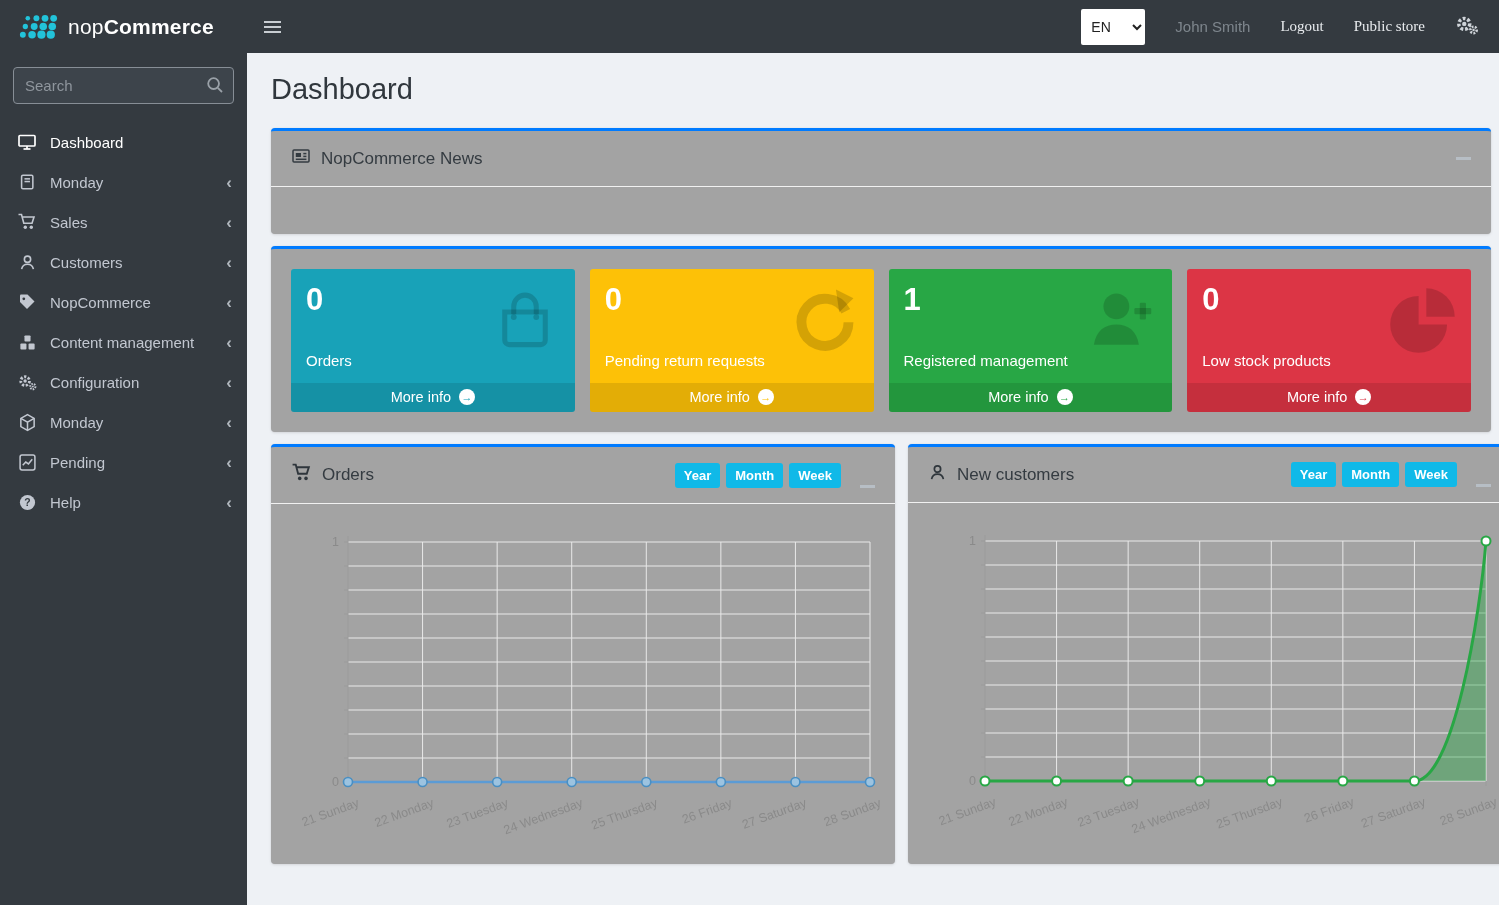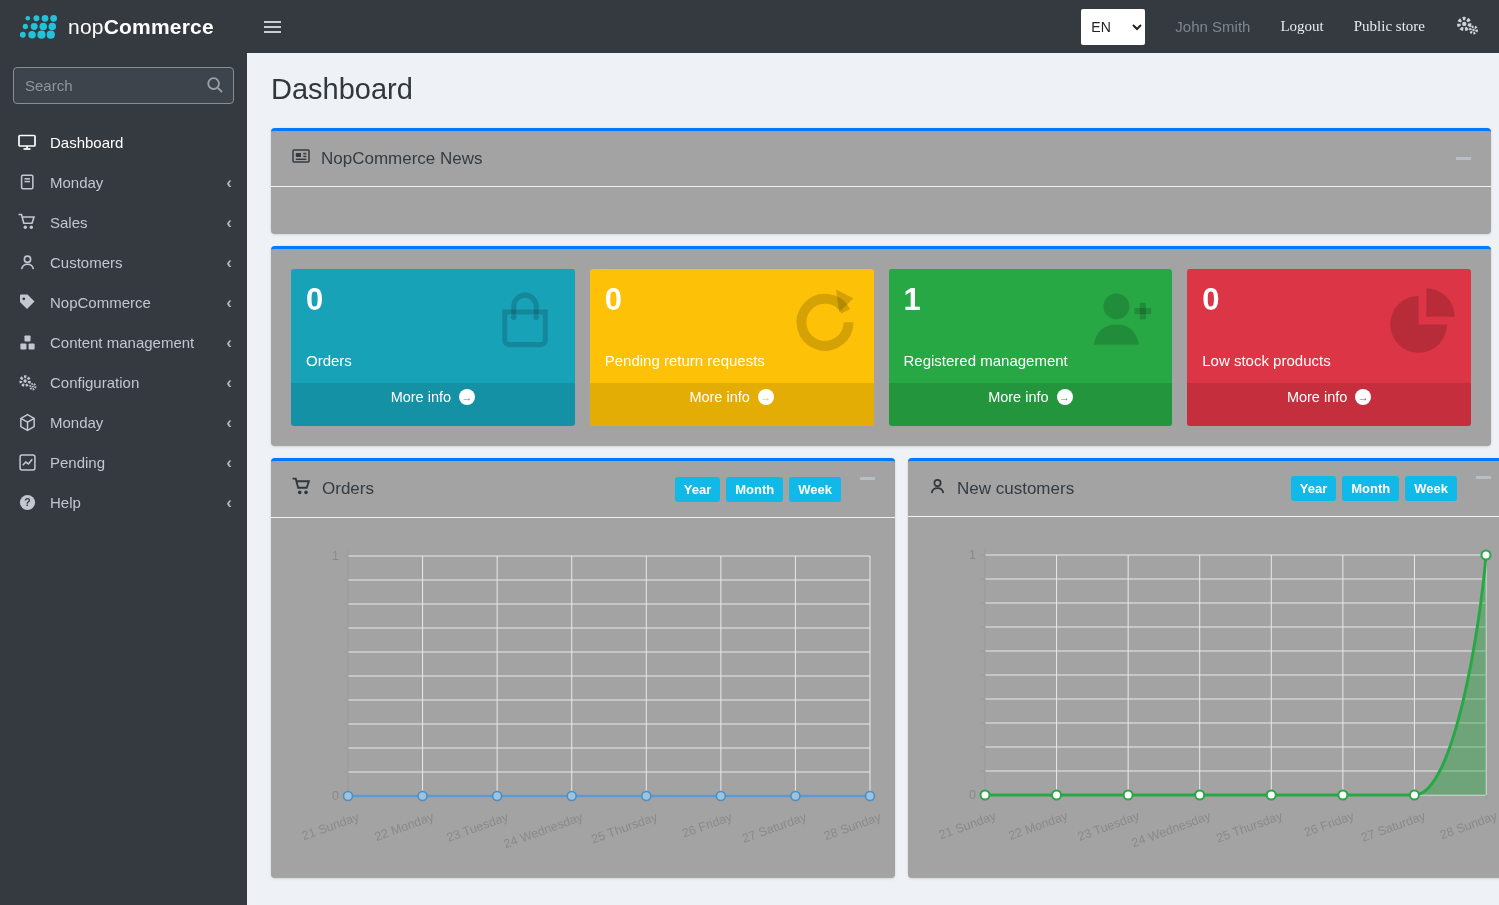--- a/index.html
+++ b/index.html
@@ -39,26 +39,26 @@
   .card-header { display:flex; align-items:center; gap:10px; padding:15px 20px; border-bottom:1px solid #f1f1f1; font-size:17px; color:#343b41; }
   .collapse-btn { margin-left:auto; width:15px; height:3px; background:#b7bec5; border:none; cursor:pointer; }
   .news-body { height:47px; }
 
   .stats-body { display:flex; gap:15px; padding:20px; }
   .stat-box { flex:1; color:#fff; border-radius:3px; overflow:hidden; display:flex; flex-direction:column; }
   .stat-top { position:relative; padding:13px 15px 14px; display:flex; flex-direction:column; min-height:114px; }
   .stat-value { font-size:31px; font-weight:700; line-height:1.15; }
   .stat-label { margin-top:auto; font-size:15px; }
   .stat-icon { position:absolute; right:12px; top:16px; }
-  .stat-footer { background:rgba(0,0,0,.1); display:flex; justify-content:center; align-items:center; gap:8px; padding:6px 0 21px; font-size:14.5px; color:#fff; text-decoration:none; cursor:pointer; }
+  .stat-footer { background:rgba(0,0,0,.1); display:flex; justify-content:center; align-items:center; gap:8px; padding:6px 0 7px; font-size:14.5px; color:#fff; text-decoration:none; cursor:pointer; }
   .mi-arrow { width:16px; height:16px; border-radius:50%; background:#fff; display:inline-flex; align-items:center; justify-content:center; font-size:11px; font-weight:700; }
 
   .charts-row { display:flex; gap:13px; }
   .chart-card { flex:1; height:420px; margin-bottom:0; }
-  .chart-head-right { margin-left:auto; display:flex; align-items:flex-start; }
+  .chart-head-right { margin-left:auto; display:flex; align-items:flex-end; }
   .btn-period { border:none; color:#fff; font-size:13px; font-weight:700; padding:5px 9px; border-radius:3px; margin-left:6px; cursor:pointer; }
   .chart-card .collapse-btn { margin-left:19px; }
   .chart-body { padding:12px 10px 0; }
 </style>
 </head>
 <body>
 
 <div class="app">
 
   <header class="topbar">

